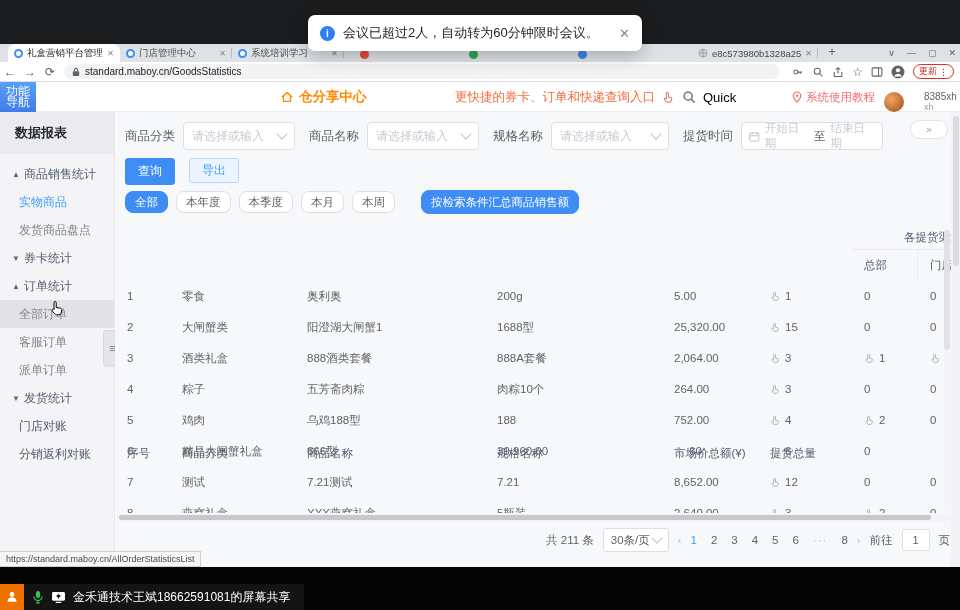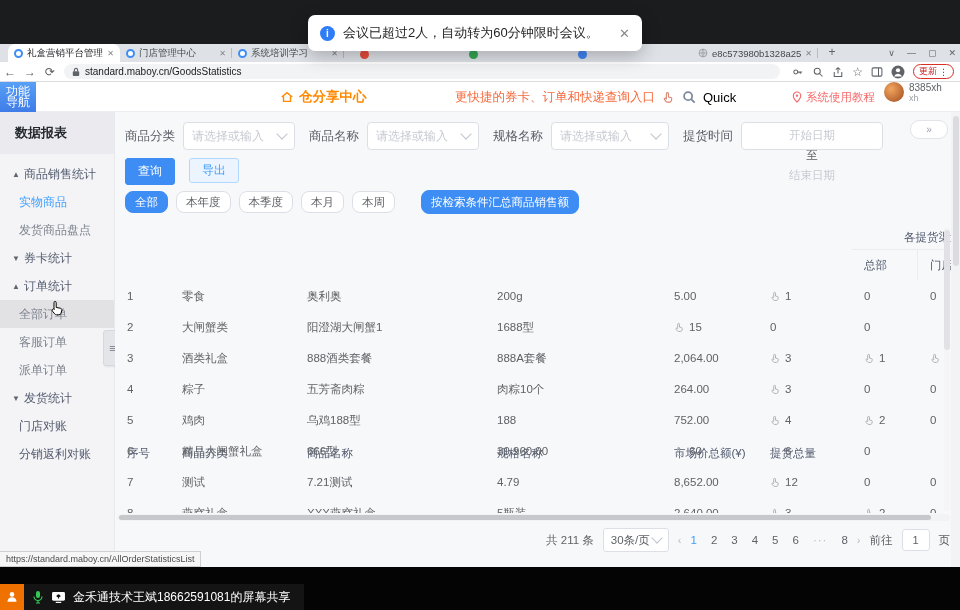--- a/index.html
+++ b/index.html
@@ -37,21 +37,21 @@
               text-align:center;flex-direction:column;}
   .brand-wrap{position:absolute;left:42px;top:0;height:30px;display:flex;align-items:center;gap:7px;}
   .brand{color:#3273dc;font-weight:bold;font-size:14.5px;}
   .share-wrap{position:absolute;left:280px;top:0;height:30px;display:flex;align-items:center;gap:5px;
               color:#ff8a00;font-weight:bold;font-size:13.5px;}
   .tip-wrap{position:absolute;left:455px;top:0;height:30px;display:flex;align-items:center;gap:7px;}
   .tip-text{color:#f56a3d;font-size:12.5px;}
   .quick-text{color:#000000;font-size:13px;}
   .tut-wrap{position:absolute;left:792px;top:0;height:30px;display:flex;align-items:center;gap:4px;
             color:#f56c6c;font-size:11.5px;}
-  .user-wrap{position:absolute;left:884px;top:0;height:30px;display:flex;align-items:flex-start;gap:5px;}
+  .user-wrap{position:absolute;left:884px;top:0;height:30px;display:flex;align-items:flex-end;gap:20px;}
   .avatar{width:20px;height:20px;border-radius:50%;background:radial-gradient(circle at 35% 35%,#f2a65e,#a04a1f);}
   .uname{font-size:10px;color:#606266;line-height:11px;}
   .usub{font-size:9px;color:#9aa0a6;line-height:10px;}
   
   .main{left:0;top:112px;width:960px;height:455px;background:#f7f8fa;}
   .sidebar{position:absolute;left:0;top:0;width:115px;height:455px;background:#f4f4f6;border-right:1px solid #e8e9ec;box-sizing:border-box;}
   .side-title{height:42px;background:#ebebef;display:flex;align-items:center;padding-left:15px;
               font-weight:bold;font-size:13px;color:#24292f;}
   .side-item{height:28px;display:flex;align-items:center;font-size:12px;color:#515a6e;cursor:default;}
   .side-item .arrow{width:8px;font-size:8px;color:#5f6672;margin:0 4px 0 12px;}
@@ -318,21 +318,21 @@
         <div class="f-select" style="width: 112px;">
           <span>请选择或输入</span>
           <span class="chev"></span>
         </div>
         <span class="f-label">规格名称</span>
         <div class="f-select" style="width: 118px;">
           <span>请选择或输入</span>
           <span class="chev"></span>
         </div>
         <span class="f-label">提货时间</span>
-        <div class="f-date" style="width: 142px; flex-direction: column;">
+        <div class="f-date" style="width: 142px;">
           <svg width="11" height="11" viewBox="0 0 14 14">
             <rect x="1" y="2.5" width="12" height="10.5" rx="1" fill="none" stroke="#c0c4cc" stroke-width="1.3"></rect>
             <path d="M4 1v3M10 1v3M1 6h12" stroke="#c0c4cc" stroke-width="1.3"></path>
           </svg>
           <span>开始日期</span>
           <span class="zhi">至</span>
           <span>结束日期</span>
         </div>
       </div>
     <div class="expand-btn">»</div>
@@ -383,20 +383,21 @@
             </div>
             <div class="td">
               <span>0</span>
             </div>
           </div>
           <div class="tr">
             <div class="td">2</div>
             <div class="td">大闸蟹类</div>
             <div class="td">阳澄湖大闸蟹1</div>
             <div class="td">1688型</div>
+            <div class="td">25,320.00</div>
             <div class="td">
               <span class="hand-ic">
                 <svg width="11" height="11" viewBox="0 0 24 24" fill="none" stroke="#a8abb2" stroke-width="2">
                   <path d="M8 12V5a2 2 0 0 1 4 0v6l4.5 1.1a2 2 0 0 1 1.5 2.4l-.9 3.8a3 3 0 0 1-2.9 2.3H10a3 3 0 0 1-2.3-1.1L4.6 16a1.7 1.7 0 0 1 2.4-2.4L8 14.5z"></path>
                 </svg>
               </span>
               <span>15</span>
             </div>
             <div class="td">
               <span>0</span>
@@ -505,21 +506,21 @@
               <span>6</span>
             </div>
             <div class="td">
               <span>0</span>
             </div>
           </div>
           <div class="tr">
             <div class="td">7</div>
             <div class="td">测试</div>
             <div class="td">7.21测试</div>
-            <div class="td">4.79</div>
+            <div class="td">7.21</div>
             <div class="td">8,652.00</div>
             <div class="td">
               <span class="hand-ic">
                 <svg width="11" height="11" viewBox="0 0 24 24" fill="none" stroke="#a8abb2" stroke-width="2">
                   <path d="M8 12V5a2 2 0 0 1 4 0v6l4.5 1.1a2 2 0 0 1 1.5 2.4l-.9 3.8a3 3 0 0 1-2.9 2.3H10a3 3 0 0 1-2.3-1.1L4.6 16a1.7 1.7 0 0 1 2.4-2.4L8 14.5z"></path>
                 </svg>
               </span>
               <span>12</span>
             </div>
             <div class="td">

